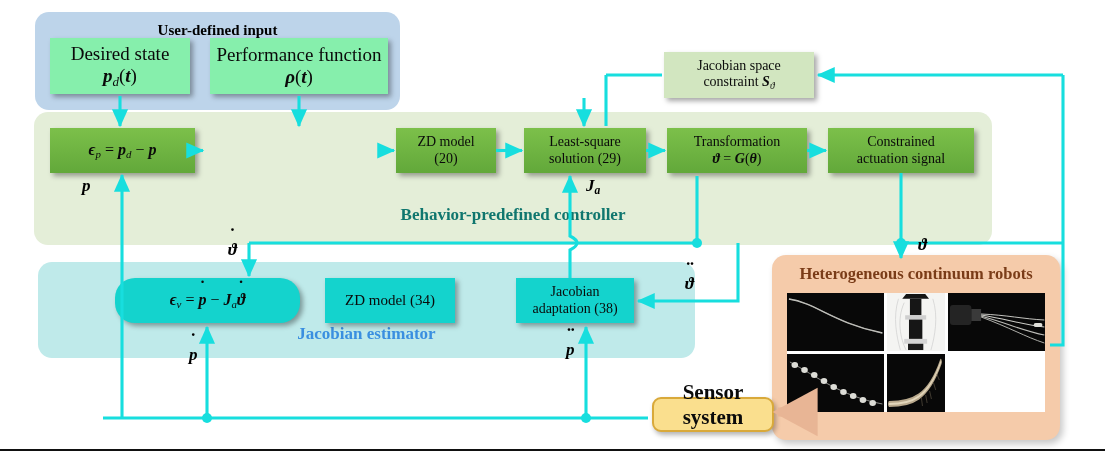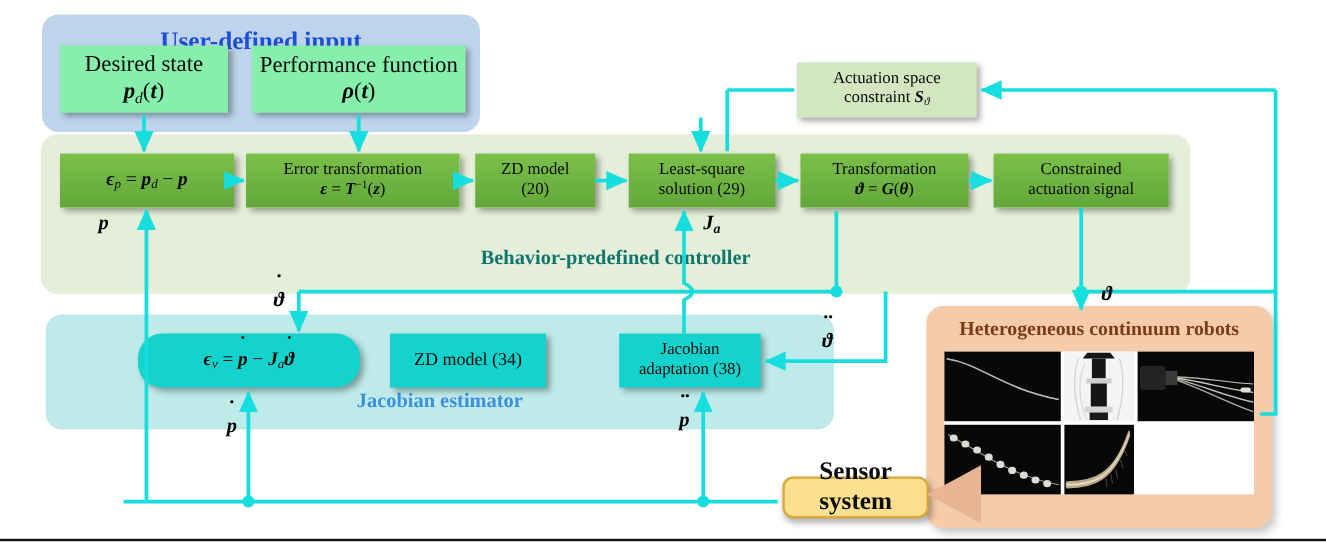--- a/index.html
+++ b/index.html
@@ -12,21 +12,21 @@
     overflow:hidden;
   }
   
   .group{position:absolute;border-radius:14px;}
   #grp-user{left:35px;top:12px;width:365px;height:98px;background:#bdd4ea;}
   #grp-ctrl{left:34px;top:112px;width:958px;height:133px;background:#e4eed8;}
   #grp-jac {left:38px;top:262px;width:657px;height:96px;background:#bfeaea;}
   #grp-robot{left:772px;top:255px;width:288px;height:185px;background:#f5cbaa;
              box-shadow:3px 4px 7px rgba(0,0,0,.22);}
   .grp-title{position:absolute;width:100%;text-align:center;font-weight:bold;}
-  #t-user{top:10px;color:#1d4ed8;font-size:21px;}
+  #t-user{top:10px;color:#000000;font-size:15px;}
   #t-ctrl{top:93px;color:#0f766e;font-size:17px;}
   #t-jac {top:62px;color:#3a8fe0;font-size:17px;}
   #t-robot{top:9px;color:#7a3c18;font-size:16.5px;}
 
   
   .blk{position:absolute;display:flex;align-items:center;justify-content:center;
        text-align:center;line-height:1.18;color:#0a0a0a;
        box-shadow:3px 3px 5px rgba(0,0,0,.35);}
   .blue {background:#86efac;font-size:19px;}
   .green{background:linear-gradient(180deg,#7cc04a 0%,#62a83a 100%);font-size:14px;}
@@ -175,26 +175,20 @@
   </div>
 
   <div class="blk green" id="b-ep">
     <span style="font-size:16px">
       <span class="mi">ϵ</span><span class="sub">p</span>
       <span class="mn"> = </span><span class="mi">p</span><span class="sub">d</span>
       <span class="mn"> − </span><span class="mi">p</span>
     </span>
   </div>
 
-  <div class="blk green" id="b-err">
-    <span>
-      <span class="mn">Error transformation</span><br>
-      <span class="mi">ε</span><span class="mn"> = </span><span class="mi">T</span><span class="sup">−1</span><span class="mn">(</span><span class="mi">z</span><span class="mn">)</span>
-    </span>
-  </div>
 
   <div class="blk green" id="b-zd20">
     <span>
       <span>ZD model</span><br>
       <span>(20)</span>
     </span>
   </div>
 
   <div class="blk green" id="b-ls">
     <span>
@@ -212,21 +206,21 @@
 
   <div class="blk green" id="b-cas">
     <span>
       <span>Constrained</span><br>
       <span>actuation signal</span>
     </span>
   </div>
 
   <div class="blk pale" id="b-asc">
     <span>
-      <span class="mn">Actuation space</span><br>
+      <span class="mn">Jacobian space</span><br>
       <span class="mn">constraint </span><span class="mi">S</span><span class="sub">ϑ</span>
     </span>
   </div>
 
   <div class="blk teal" id="b-ev">
     <span style="font-size:16px">
       <span class="mi">ϵ</span><span class="sub">v</span>
       <span class="mn"> = </span><span class="mi dot1">p</span>
       <span class="mn"> − </span><span class="mi">J</span><span class="sub">a</span><span class="mi dot1">ϑ</span>
     </span>

